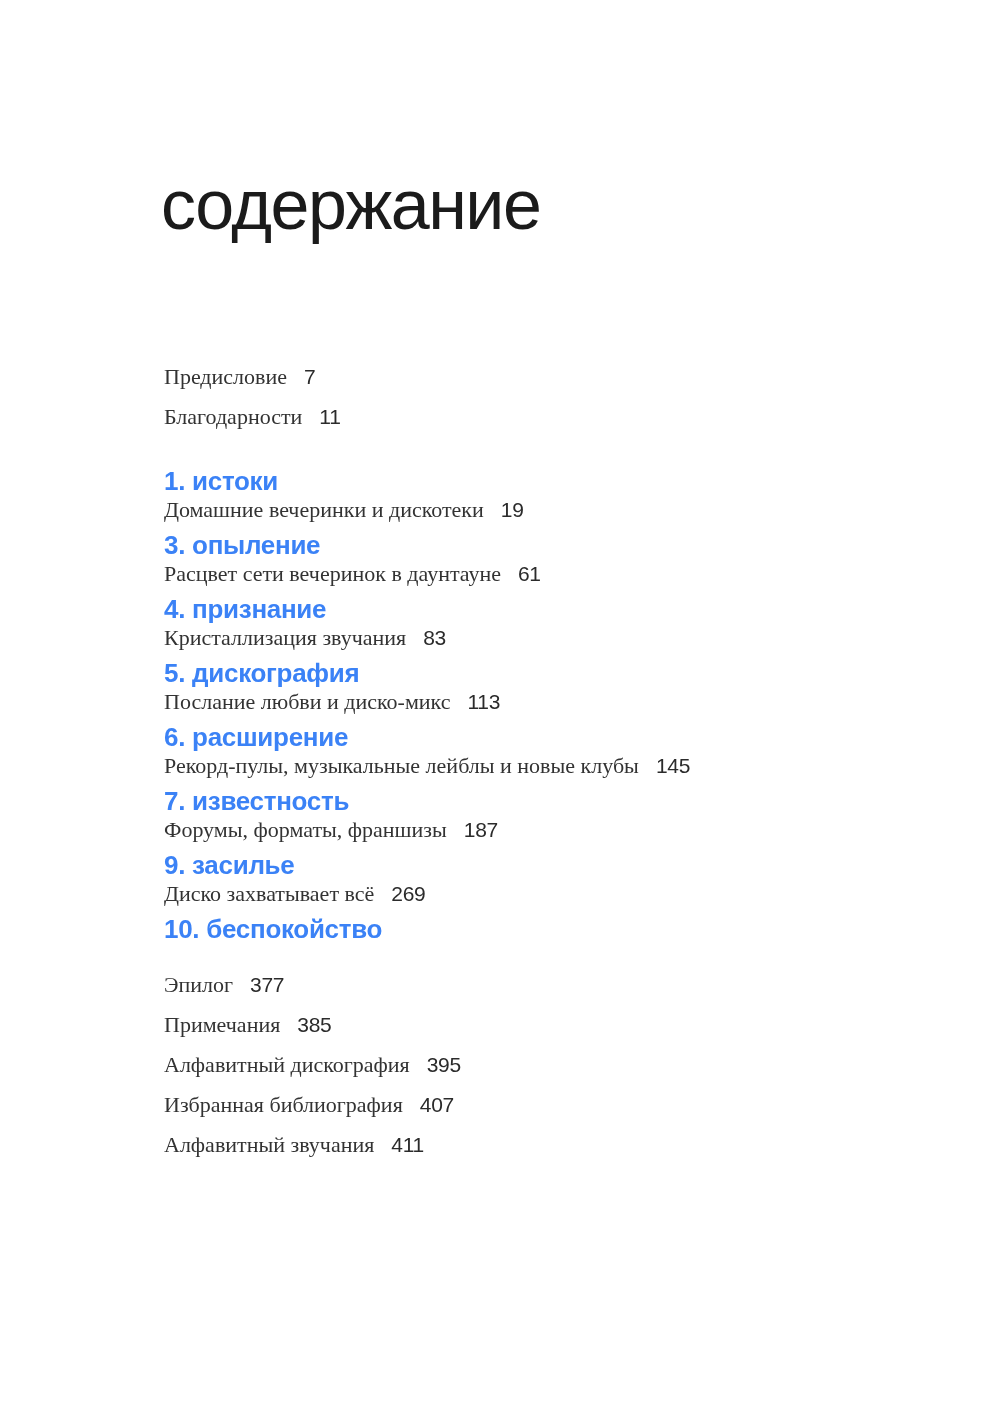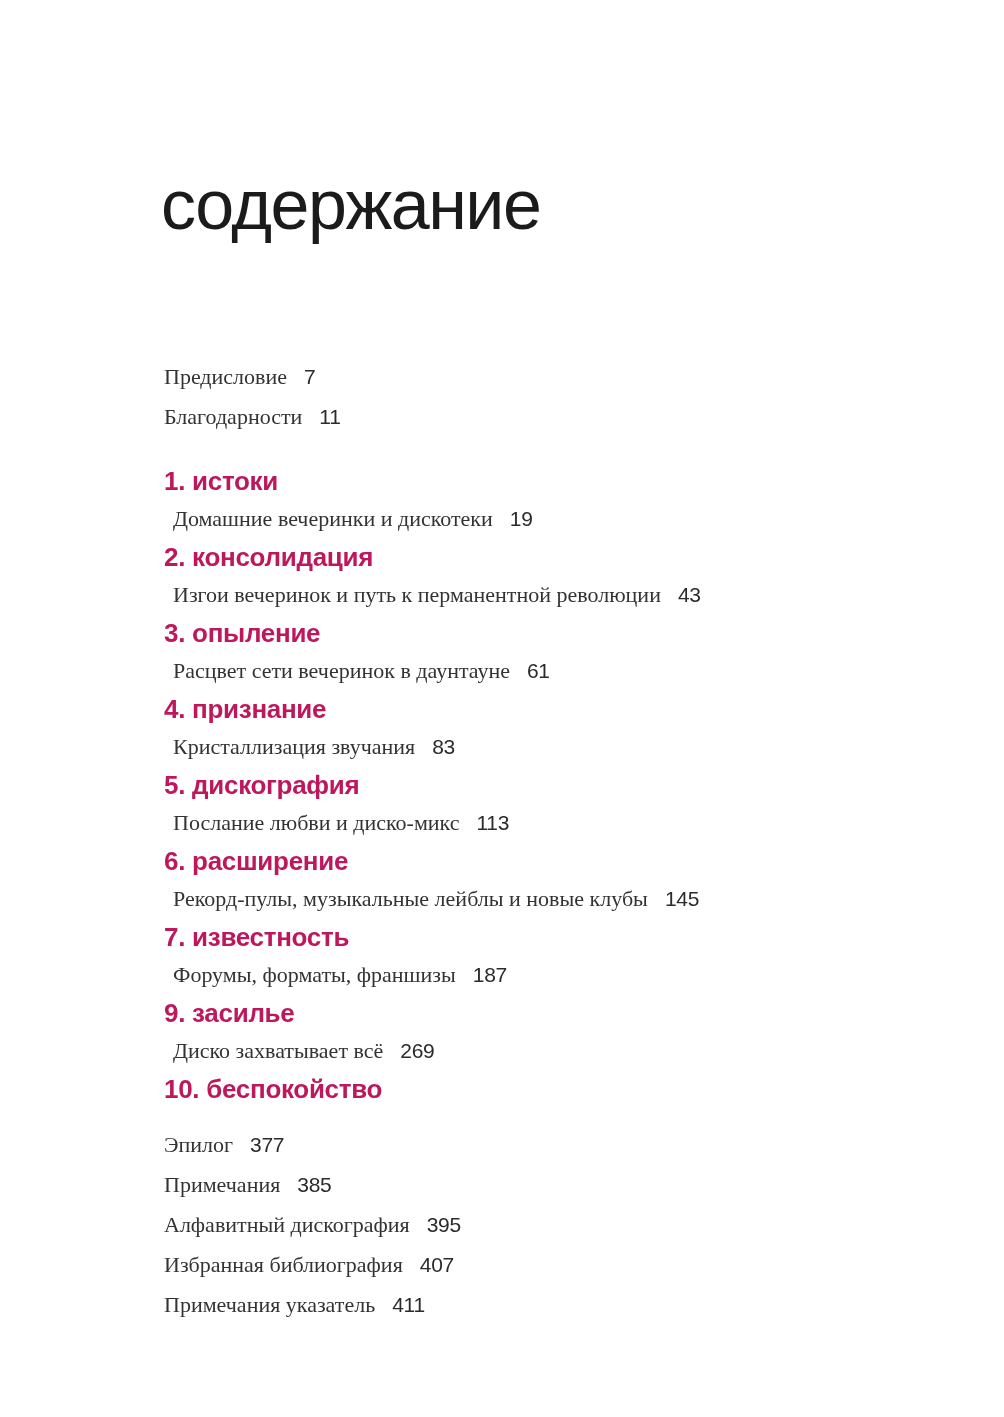--- a/index.html
+++ b/index.html
@@ -45,27 +45,27 @@
   .chapter {
     margin: 0 0 6px 0;
   }
   .chapter-heading {
     margin: 0;
     font-family: "Liberation Sans", sans-serif;
     font-weight: 700;
     font-size: 26px;
     line-height: 30px;
     letter-spacing: -0.3px;
-    color: #be185d;
+    color: #3b82f6;
   }
   .chapter-heading .chapter-number {
     margin-right: 7px;
   }
   .chapter-subtitle {
-    margin: 9px;
+    margin: 0;
     font-size: 22px;
     line-height: 28px;
     color: #333333;
   }
   .page-num {
     font-family: "Liberation Sans", sans-serif;
     font-weight: 400;
     font-size: 21px;
     letter-spacing: -0.3px;
     color: #2b2b2b;
@@ -84,24 +84,20 @@
     <div class="simple-entry"><span>Благодарности</span><span class="page-num">11</span></div>
   </section>
 
   <section class="chapters">
 
     <article class="chapter">
       <h2 class="chapter-heading"><span class="chapter-number">1.</span><span>истоки</span></h2>
       <p class="chapter-subtitle"><span>Домашние вечеринки и дискотеки</span><span class="page-num">19</span></p>
     </article>
 
-    <article class="chapter">
-      <h2 class="chapter-heading"><span class="chapter-number">2.</span><span>консолидация</span></h2>
-      <p class="chapter-subtitle"><span>Изгои вечеринок и путь к перманентной революции</span><span class="page-num">43</span></p>
-    </article>
 
     <article class="chapter">
       <h2 class="chapter-heading"><span class="chapter-number">3.</span><span>опыление</span></h2>
       <p class="chapter-subtitle"><span>Расцвет сети вечеринок в даунтауне</span><span class="page-num">61</span></p>
     </article>
 
     <article class="chapter">
       <h2 class="chapter-heading"><span class="chapter-number">4.</span><span>признание</span></h2>
       <p class="chapter-subtitle"><span>Кристаллизация звучания</span><span class="page-num">83</span></p>
     </article>
@@ -131,16 +127,16 @@
       <h2 class="chapter-heading"><span class="chapter-number">10.</span><span>беспокойство</span></h2>
     </article>
 
   </section>
 
   <section class="back-matter">
     <div class="simple-entry"><span>Эпилог</span><span class="page-num">377</span></div>
     <div class="simple-entry"><span>Примечания</span><span class="page-num">385</span></div>
     <div class="simple-entry"><span>Алфавитный дискография</span><span class="page-num">395</span></div>
     <div class="simple-entry"><span>Избранная библиография</span><span class="page-num">407</span></div>
-    <div class="simple-entry"><span>Примечания указатель</span><span class="page-num">411</span></div>
+    <div class="simple-entry"><span>Алфавитный звучания</span><span class="page-num">411</span></div>
   </section>
 
 </main>
 
 </body></html>

